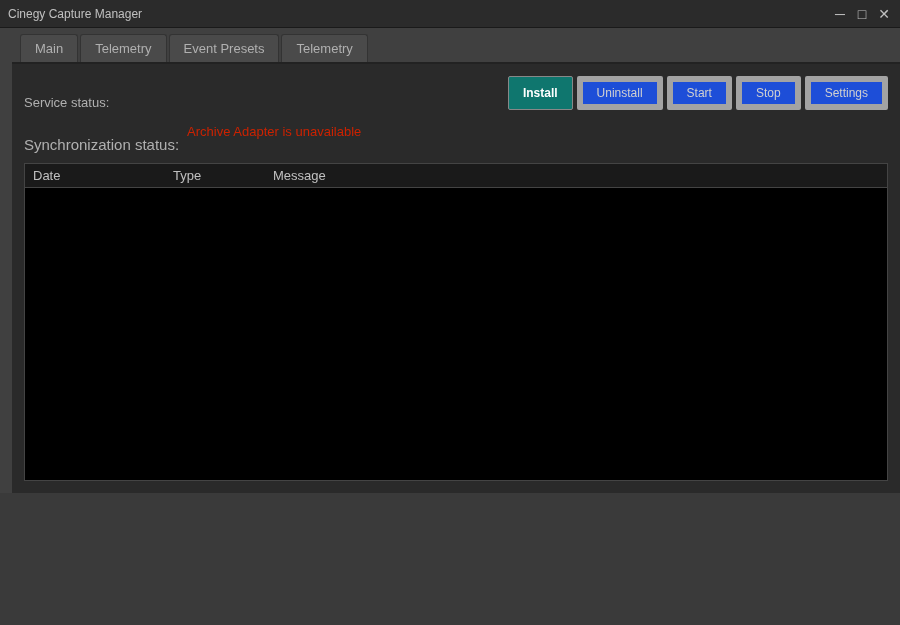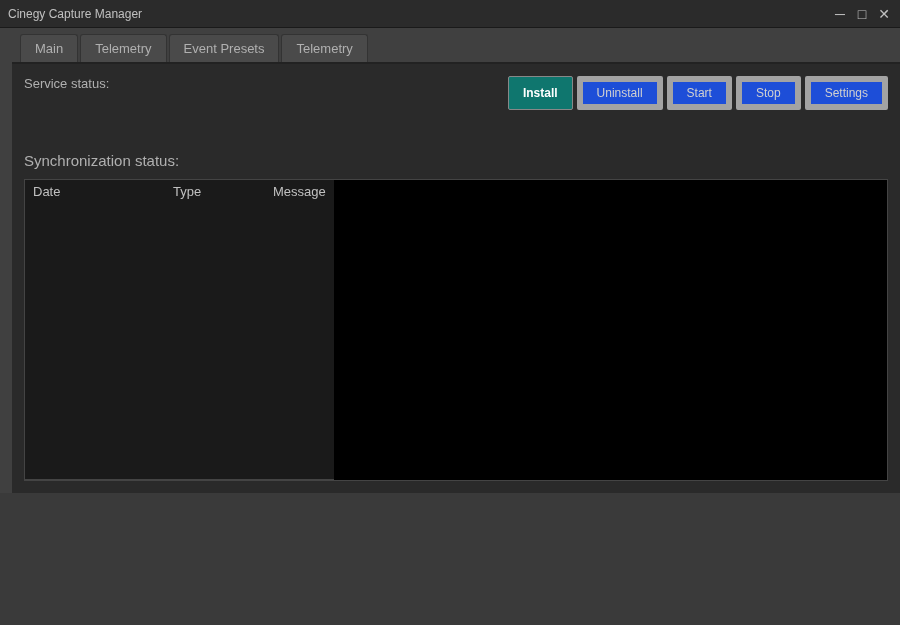--- a/index.html
+++ b/index.html
@@ -94,22 +94,22 @@
     .section-title {
       color: #c0c0c0;
       font-size: 13px;
       font-weight: 600;
       margin-bottom: 10px;
     }
 
     
     .status-row {
       display: flex;
-      align-items: flex-start;
-      margin-bottom: 16px;
+      align-items: flex-end;
+      margin-bottom: 0;
     }
     .status-label {
       color: #b0b0b0;
       margin-right: 8px;
       font-size: 13px;
       min-width: 120px;
     }
     .action-buttons {
       display: flex;
       gap: 4px;
@@ -147,20 +147,21 @@
       color: #cc2200;
       font-size: 13px;
     }
 
     
     .log-table {
       flex: 1;
       background: #fdba74;
       border: 1px solid #444;
       display: flex;
+      flex-direction: column;
       overflow: hidden;
     }
     .table-header {
       display: grid;
       grid-template-columns: 140px 100px 1fr;
       background: #1a1a1a;
       border-bottom: 1px solid #444;
       padding: 4px 8px;
     }
     .table-header-cell {
@@ -203,20 +204,21 @@
         <button class="action-btn active-btn">Install</button>
         <button class="action-btn">Uninstall</button>
         <button class="action-btn">Start</button>
         <button class="action-btn">Stop</button>
         <button class="action-btn">Settings</button>
       </div>
     </div>
 
     <div class="sync-row">
       <span class="sync-label">Synchronization status:</span>
+      <span class="sync-value">Archive Adapter is unavailable</span>
     </div>
 
     <div class="log-table">
       <div class="table-header">
         <span class="table-header-cell">Date</span>
         <span class="table-header-cell">Type</span>
         <span class="table-header-cell">Message</span>
       </div>
       <div class="table-body"></div>
     </div>

